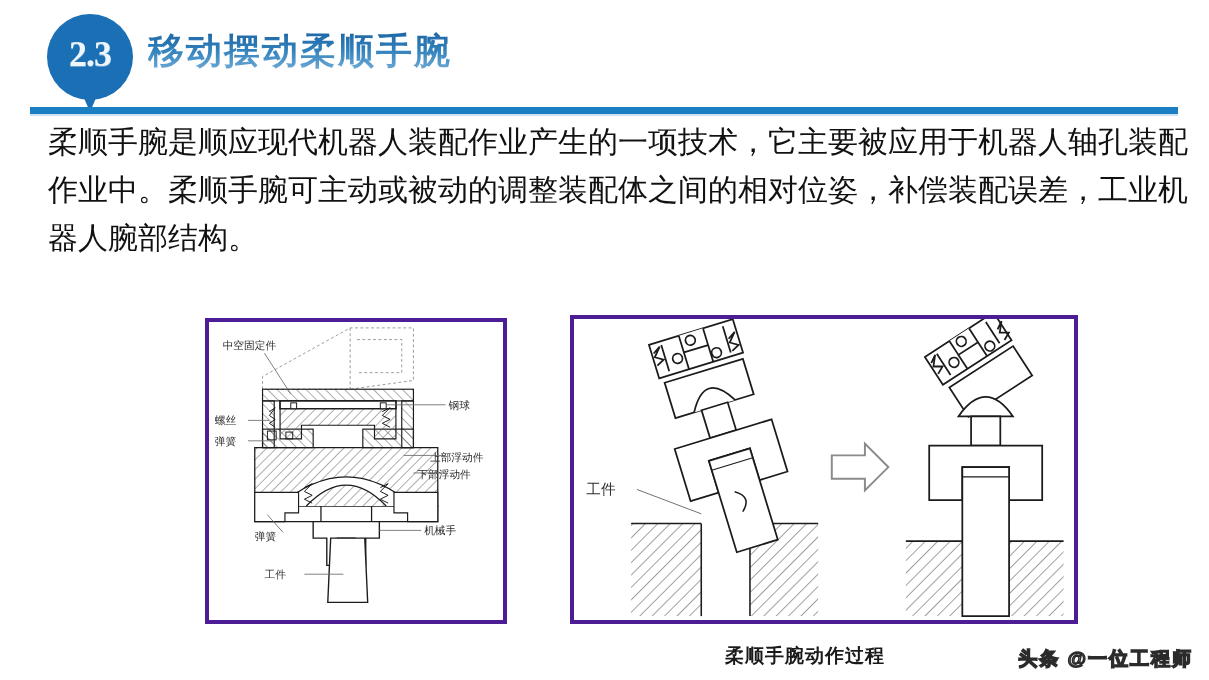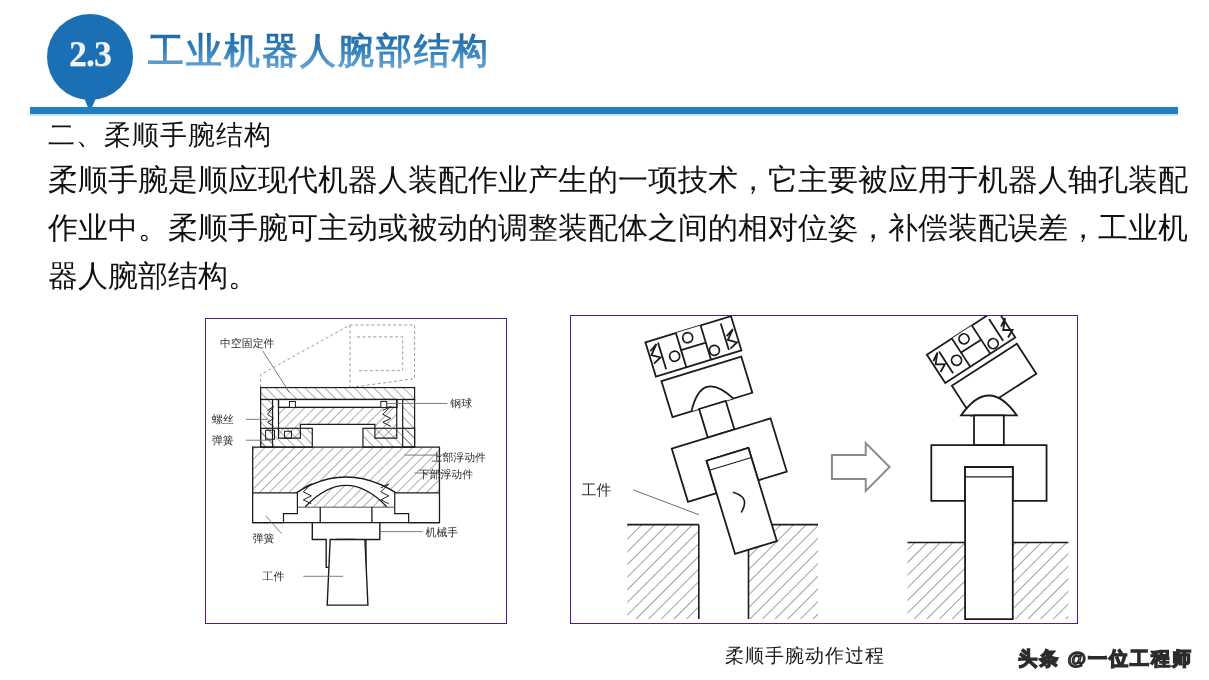--- a/index.html
+++ b/index.html
@@ -130,21 +130,21 @@
   .figures {
     position: absolute;
     left: 0;
     top: 310px;
     width: 1209px;
     height: 370px;
   }
   .fig {
     position: absolute;
     background: #ffffff;
-    border: 1px solid #4c1d95;
+    border: 4px solid #4c1d95;
     box-sizing: border-box;
   }
   #fig-left {
     left: 205px;
     top: 8px;
     width: 302px;
     height: 306px;
   }
   #fig-right {
     left: 570px;
@@ -169,20 +169,21 @@
     left: 205px;
     top: 333px;
     width: 302px;
     text-align: center;
   }
   #caption-right {
     left: 600px;
     top: 333px;
     width: 410px;
     text-align: center;
+    font-weight: bold;
   }
 
   
   .watermark {
     position: absolute;
     right: 16px;
     bottom: 8px;
     font-family: "Liberation Sans", "DejaVu Sans", sans-serif;
     font-size: 19px;
     font-weight: bold;
@@ -209,27 +210,26 @@
 <body>
 
 <div class="slide">
 
   <div class="header">
     <div class="pin-badge">
       <div class="pin-shape"></div>
       <div class="pin-tail"></div>
       <div class="pin-number">2.3</div>
     </div>
-    <div class="header-title">工业机器人腕部结构</div>
+    <div class="header-title">移动摆动柔顺手腕</div>
     <div class="header-rule"></div>
     <div class="header-rule-shadow"></div>
   </div>
 
   <div class="body-text">
-    <div class="subhead">二、柔顺手腕结构</div>
     <div class="para">柔顺手腕是顺应现代机器人装配作业产生的一项技术，它主要被应用于机器人轴孔装配作业中。柔顺手腕可主动或被动的调整装配体之间的相对位姿，补偿装配误差，工业机器人腕部结构。</div>
   </div>
 
   <div class="figures">
 
     <div class="fig" id="fig-left">
       <svg viewBox="0 0 302 306" preserveAspectRatio="xMidYMid meet">
         <defs>
           <pattern id="hatchL" width="7" height="7" patternTransform="rotate(45)" patternUnits="userSpaceOnUse">
             <line x1="0" y1="0" x2="0" y2="7" stroke="#4a4a4a" stroke-width="0.9"></line>

